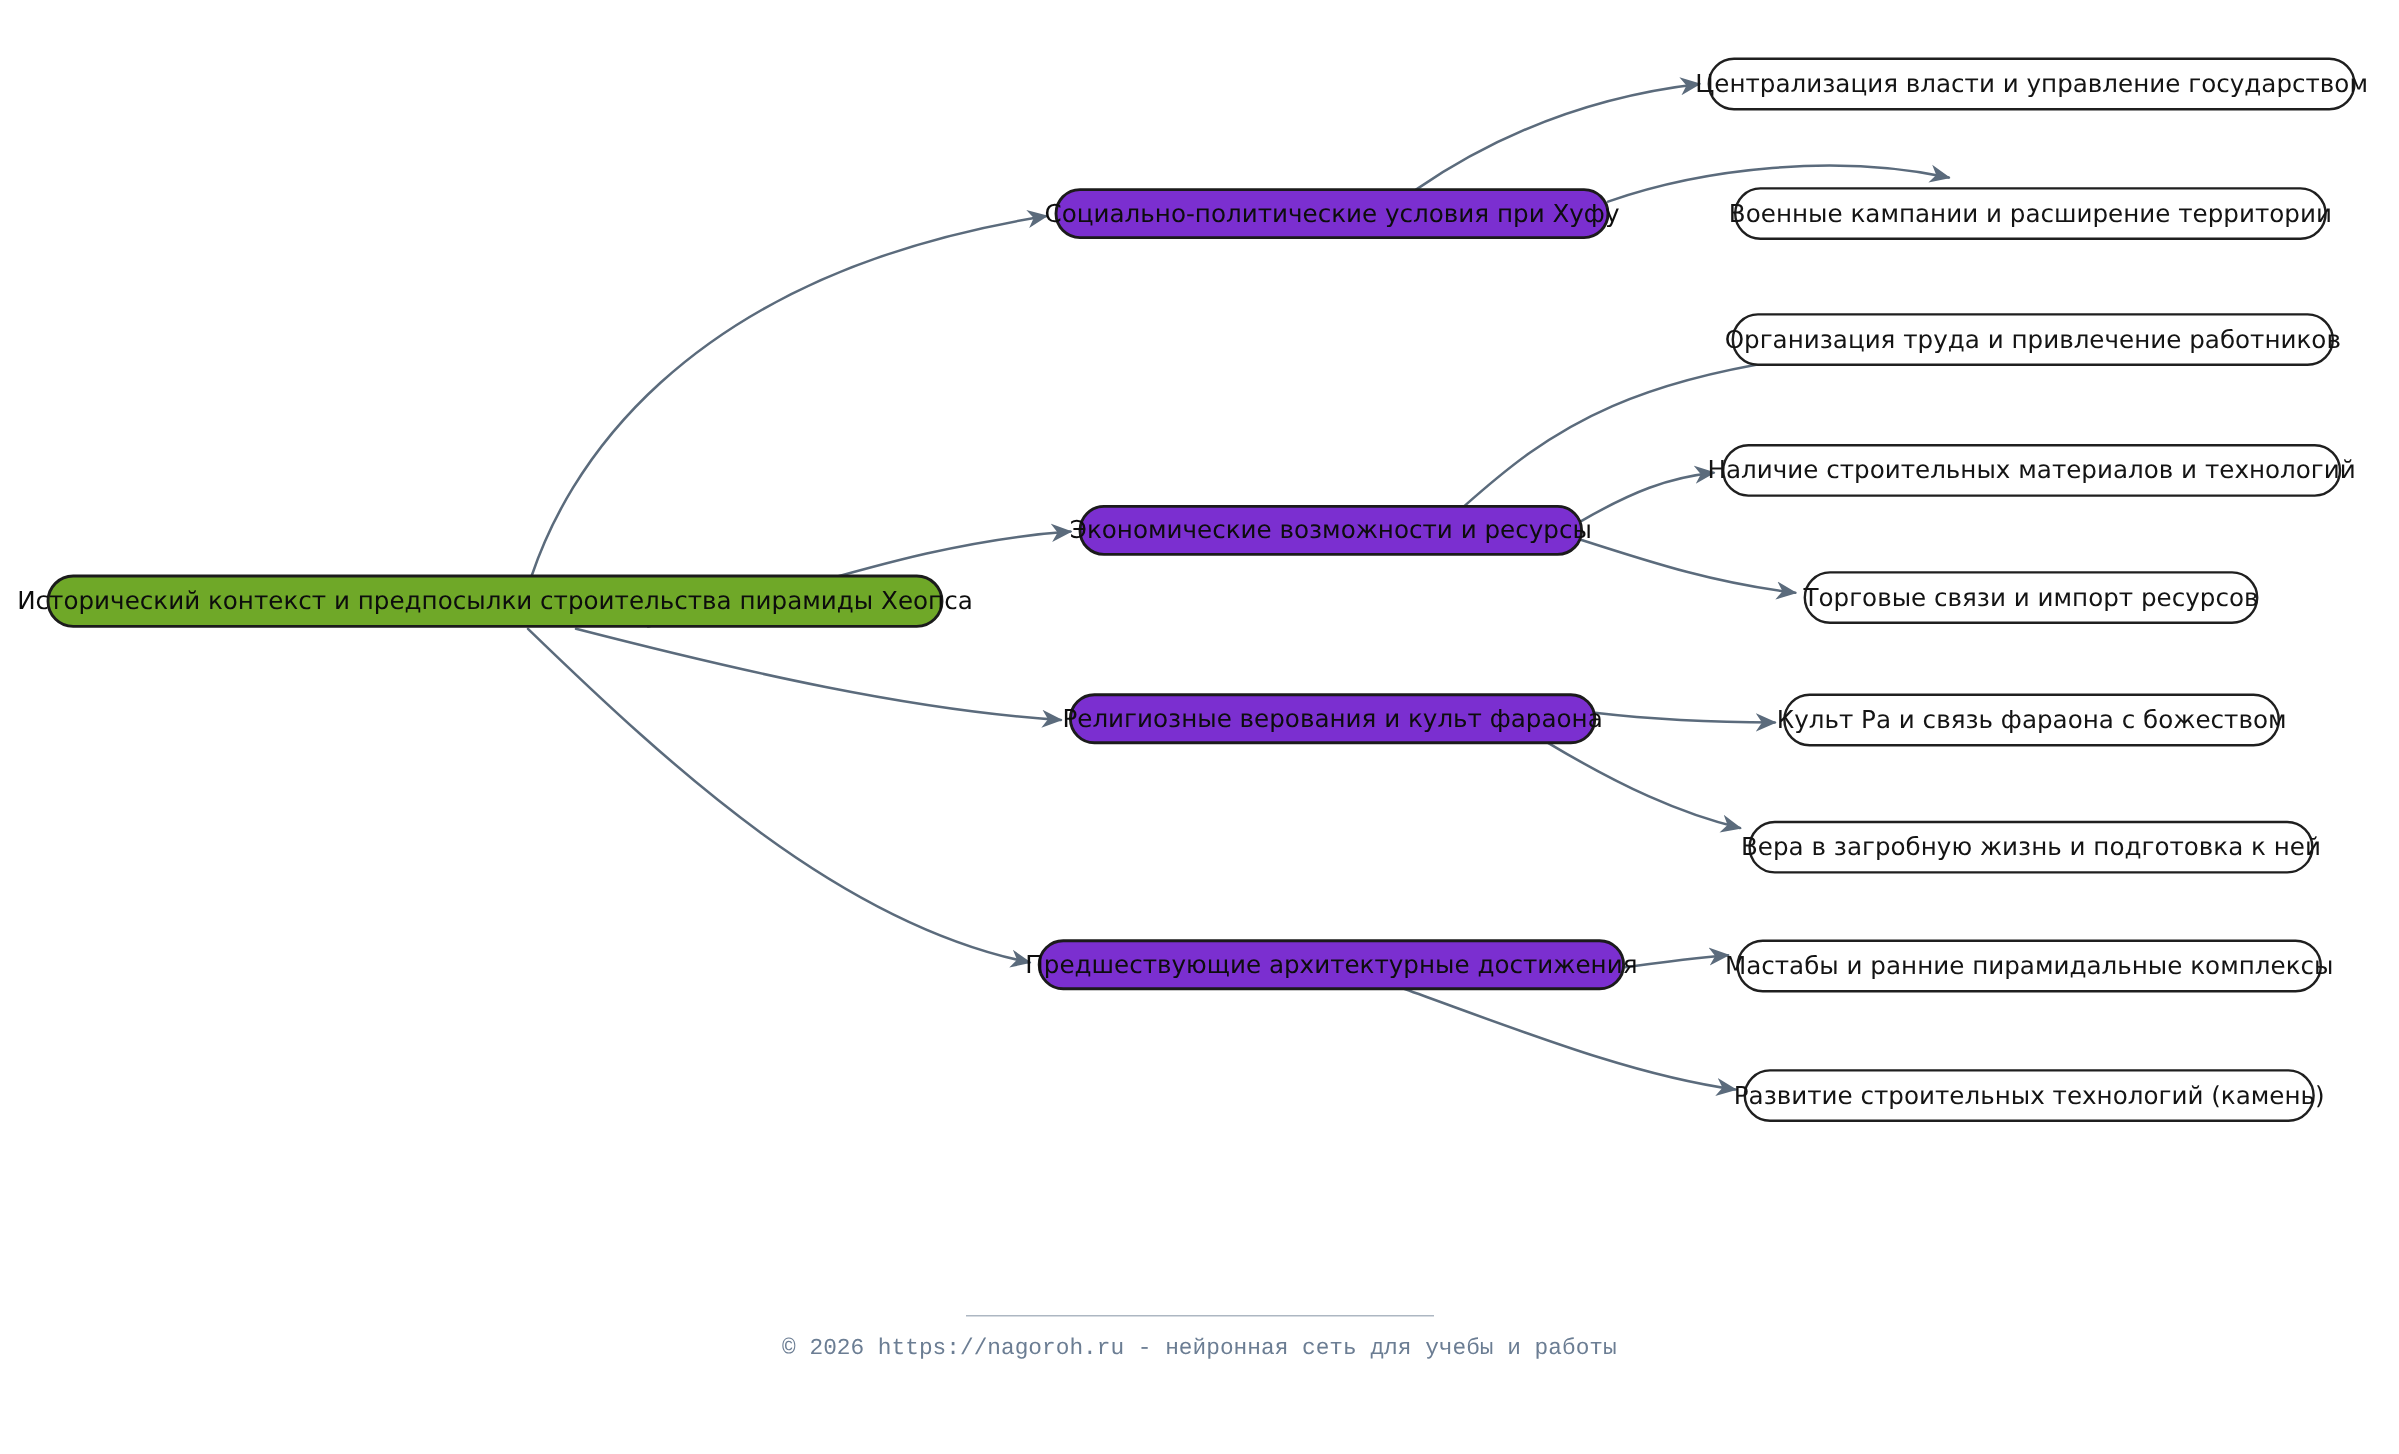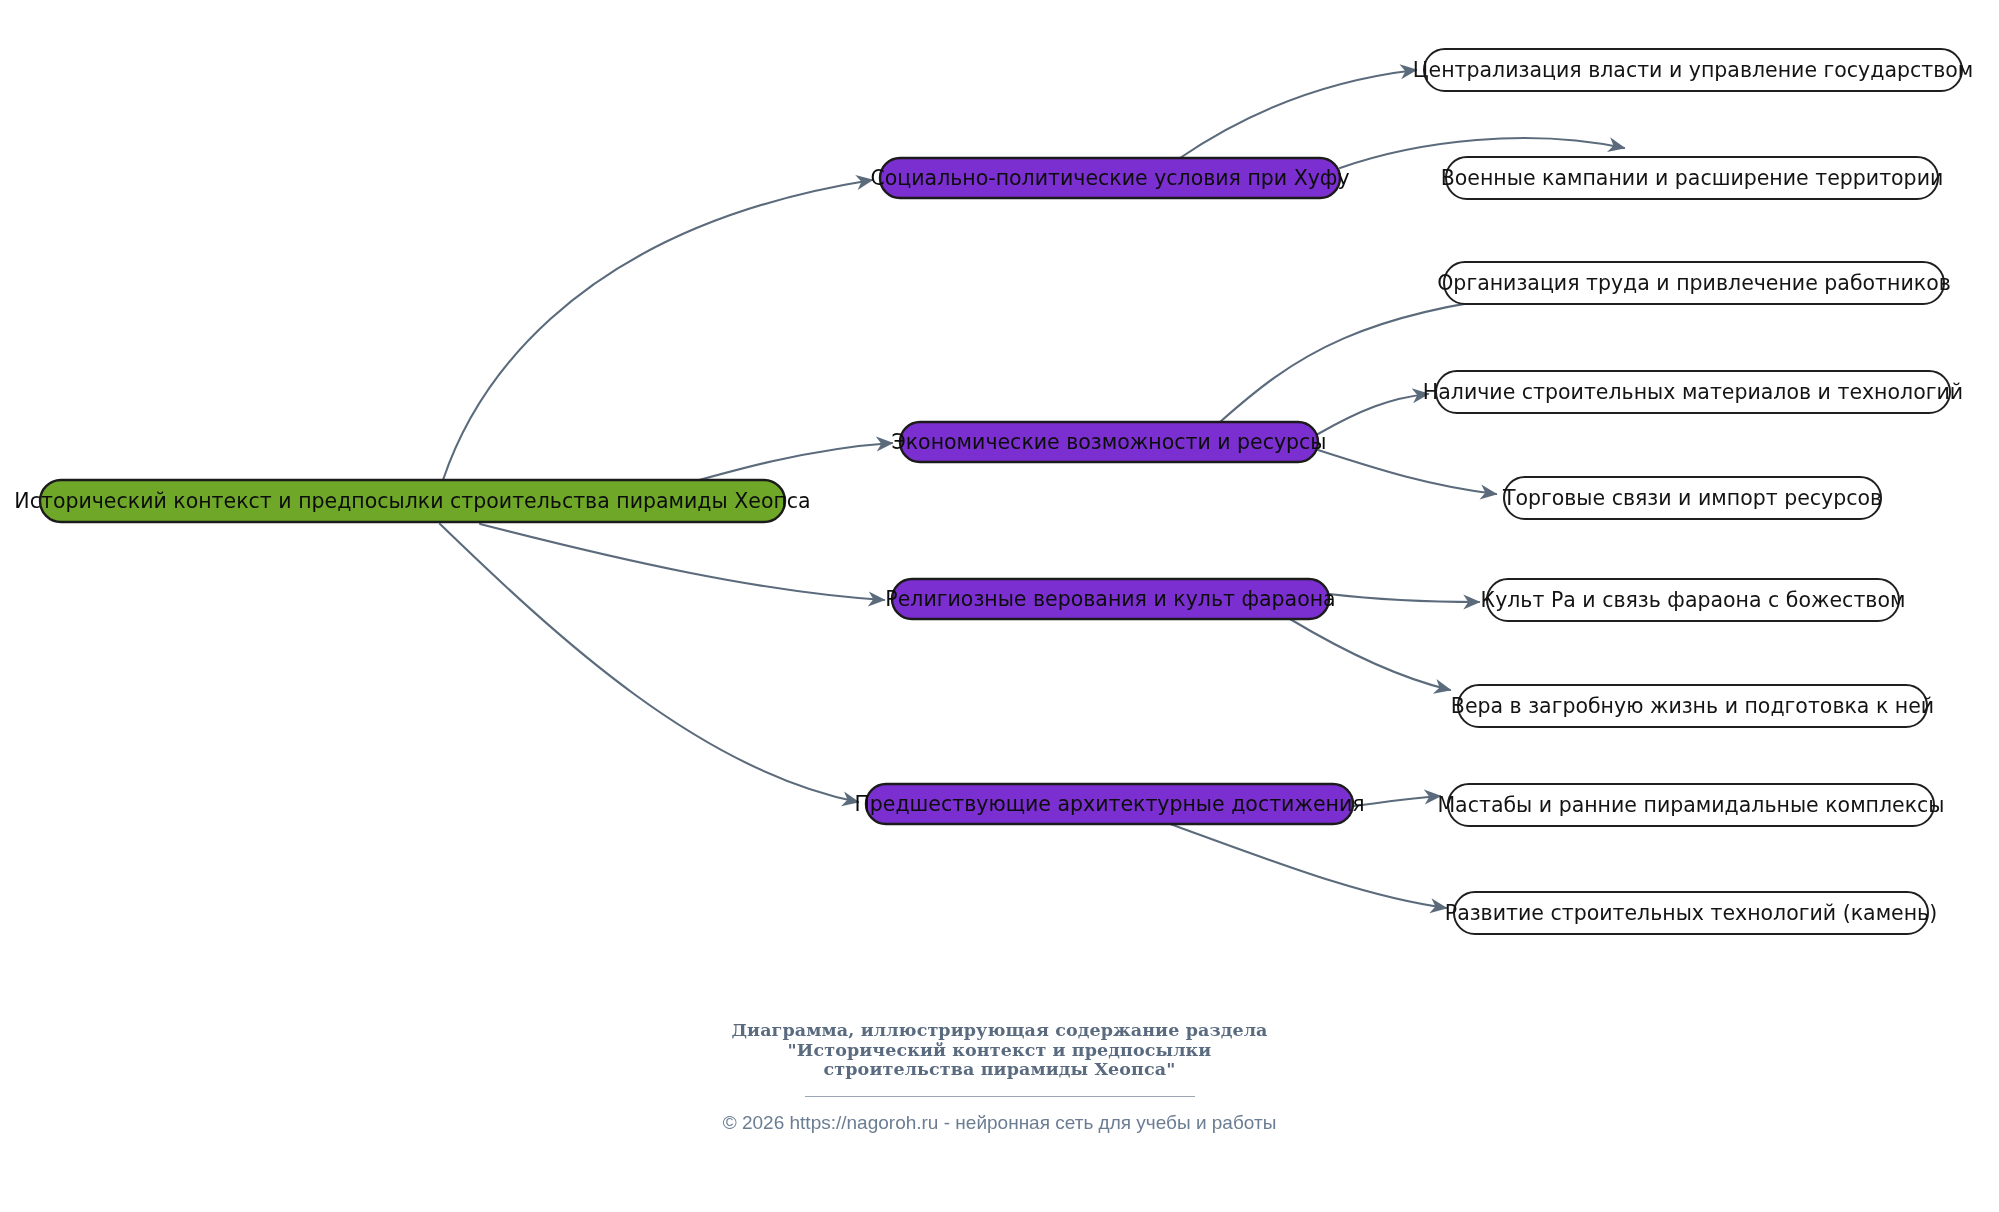--- a/index.html
+++ b/index.html
@@ -84,21 +84,21 @@
     width: 390px;
     height: 0;
     border-top: 1.4px solid #9aa6b4;
   }
   .footer-line {
     position: absolute;
     left: 0;
     right: 0;
     top: 1112px;
     text-align: center;
-    font-family: Liberation Sans, sans-serif;
+    font-family: Liberation Mono, monospace;
     font-size: 19px;
     color: #6b7d93;
   }
 </style>
 </head>
 <body>
 
 <div id="mindmap-root">
 
   <svg id="diagram-canvas" viewBox="0 0 1999 1212">
@@ -175,23 +175,18 @@
           <rect x="1448" y="784" width="486" height="42" rx="21" ry="21" class="node-shape-leaf"></rect>
           <text x="1691" y="806" class="node-text node-text-leaf" font-size="9.70000000000001px">Мастабы и ранние пирамидальные комплексы</text>
         </g>
         <g>
           <rect x="1454" y="892" width="474" height="42" rx="21" ry="21" class="node-shape-leaf"></rect>
           <text x="1691" y="914" class="node-text node-text-leaf" font-size="9.70000000000001px">Развитие строительных технологий (камень)</text>
         </g>
       </g>
   </svg>
 
-  <div class="caption-block">
-    <div class="caption-line">Диаграмма, иллюстрирующая содержание раздела</div>
-    <div class="caption-line">"Исторический контекст и предпосылки</div>
-    <div class="caption-line">строительства пирамиды Хеопса"</div>
-  </div>
 
   <div class="caption-rule"></div>
 
   <div class="footer-line">© 2026 https://nagoroh.ru - нейронная сеть для учебы и работы</div>
 
 </div>
 
 </body></html>

